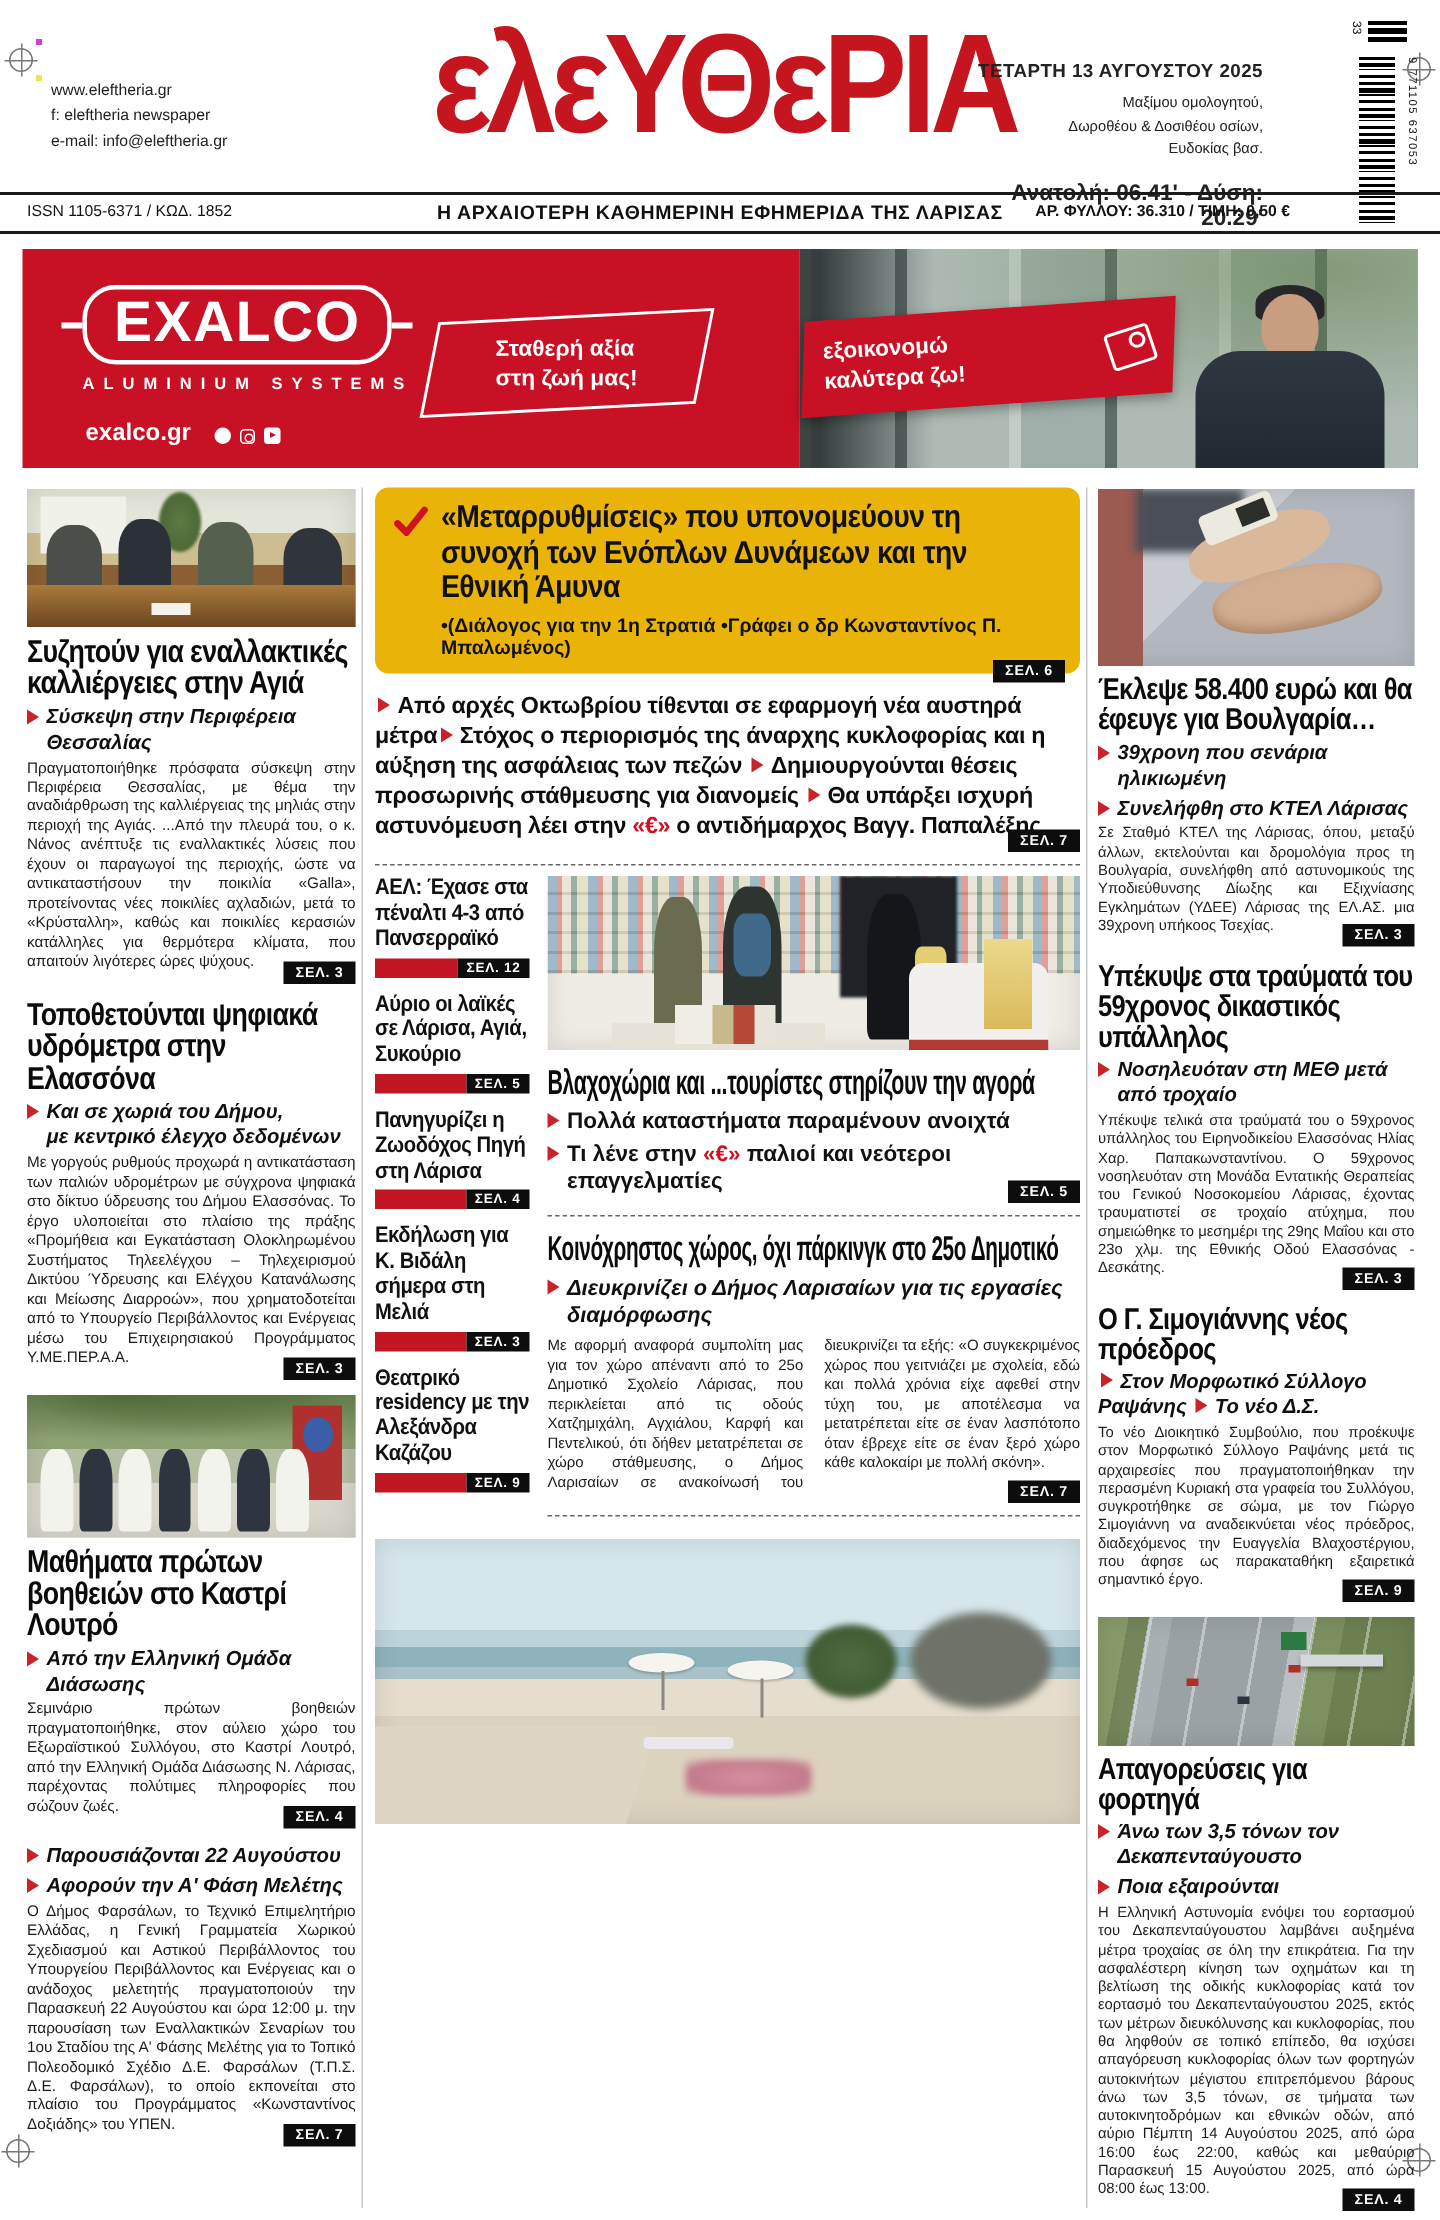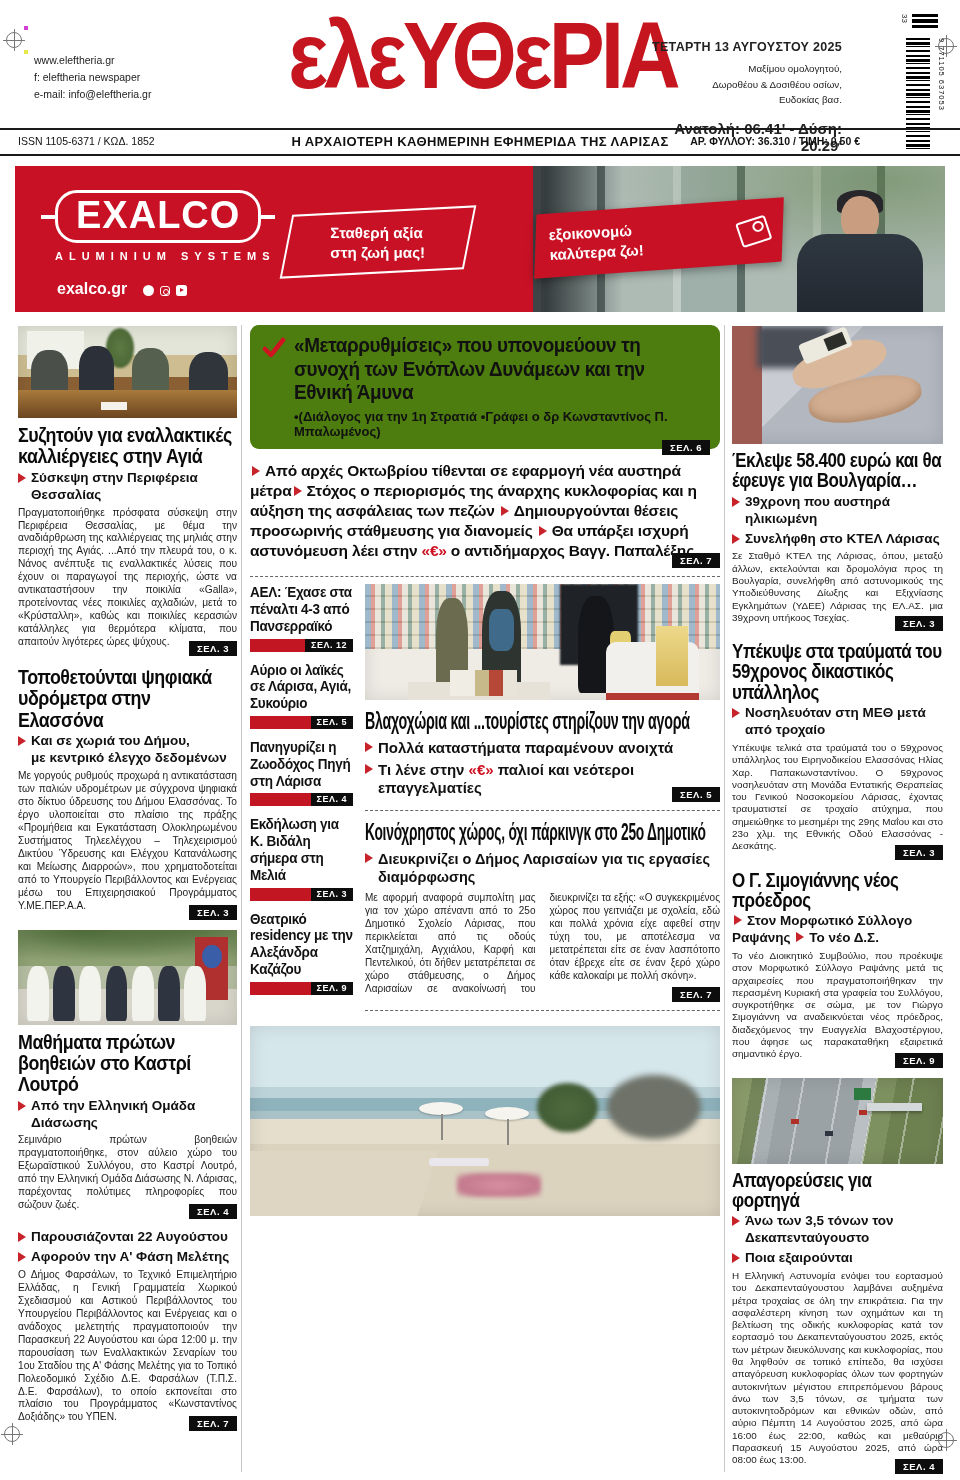--- a/index.html
+++ b/index.html
@@ -83,35 +83,35 @@
   .col-right{position:absolute;left:732px;top:326px;width:211px;}
 
   
   .photo{position:relative;overflow:hidden;margin-bottom:6px;box-shadow:inset 0 0 18px rgba(0,0,0,.12);}
   .ltitle,.rtitle{margin:5px 0 3px;font-weight:800;color:#0b0b0b;line-height:1.02;letter-spacing:-.5px;}
   .ltitle{font-size:21px;} .rtitle{font-size:20px;}
   .cx85{display:block;width:117.6%;transform:scaleX(.85);transform-origin:left top;}
   .cx90{display:block;width:111%;transform:scaleX(.9);transform-origin:left top;}
   .cx62{display:block;width:161%;transform:scaleX(.62);transform-origin:left top;white-space:nowrap;}
   .cx60{display:block;width:166%;transform:scaleX(.6);transform-origin:left top;white-space:nowrap;}
-  .kicker{margin:2px 0 3px;font-size:13.5px;font-weight:700;color:#101010;display:flex;gap:5px;align-items:flex-start;white-space:pre-line;line-height:1.25;}
+  .kicker{margin:2px 0 3px;font-size:13.5px;font-weight:700;color:#101010;display:flex;gap:5px;align-items:flex-start;white-space:pre-line;line-height:1.25;font-style:italic;}
   .arr{flex:none;display:inline-block;width:0;height:0;margin-top:3px;
     border-left:8px solid #c8232b;border-top:5.5px solid transparent;border-bottom:5.5px solid transparent;}
   .arr-in{display:inline-block;width:0;height:0;margin:0 5px 0 2px;
     border-left:8px solid #c8232b;border-top:5.5px solid transparent;border-bottom:5.5px solid transparent;}
   .body{font-size:10.2px;line-height:1.27;text-align:justify;color:#1c1c1c;margin:3px 0 2px;}
   .col-right .body{font-size:9.9px;line-height:1.24;}
   .badge{display:inline-block;background:#0d0d0d;color:#fff;font-size:9.5px;font-weight:700;padding:2px 8px;letter-spacing:.5px;}
   .brow{text-align:right;margin:-13px 0 8px;position:relative;z-index:2;}
   .story{margin-bottom:10px;}
   .dash{border-top:1.5px dashed #666;margin:7px 0;}
   .euro{color:#cf1020;}
 
   
-  .topbox{position:relative;background:#4d7c0f;border-radius:9px;padding:8px 12px 10px 44px;margin-bottom:12px;}
+  .topbox{position:relative;background:#eab308;border-radius:9px;padding:8px 12px 10px 44px;margin-bottom:12px;}
   .topbox h1{margin:0;font-size:21px;line-height:1.12;font-weight:800;letter-spacing:-.4px;}
   .topbox .sub{font-size:13px;font-weight:700;margin-top:5px;}
   .topbox .check{position:absolute;left:12px;top:11px;width:24px;height:24px;}
   .topbox .badge{position:absolute;right:10px;bottom:-6px;}
   .leadph{height:258px;}
   .lead-h{position:absolute;left:0;right:0;bottom:4px;z-index:5;text-align:center;color:#fff;
     font-size:53px;font-weight:800;line-height:1.0;letter-spacing:-1.5px;
     text-shadow:0 2px 8px rgba(0,0,0,.6),0 0 2px rgba(0,0,0,.5);}
   .lead-h .ln{display:block;transform:scaleX(.95);transform-origin:center;}
   .lead-bullets{font-size:15.5px;font-weight:700;line-height:1.3;margin:9px 0 2px;color:#0d0d0d;letter-spacing:-.2px;}
@@ -462,21 +462,21 @@
     <div class="photo ph-hands">
       <div class="chair"></div>
       <div class="arm"></div>
       <div class="h1"></div>
       <div class="h2"></div>
       <div class="phone"></div>
     </div>
     <h2 class="rtitle">
         <span class="cx85">Έκλεψε 58.400 ευρώ και θα έφευγε για Βουλγαρία…</span>
       </h2>
-    <p class="kicker"><span class="arr"></span><span>39χρονη που αυστηρά ηλικιωμένη</span></p>
+    <p class="kicker"><span class="arr"></span><span>39χρονη που σενάρια ηλικιωμένη</span></p>
     <p class="kicker"><span class="arr"></span><span>Συνελήφθη στο ΚΤΕΛ Λάρισας</span></p>
     <p class="body">Σε Σταθμό ΚΤΕΛ της Λάρισας, όπου, μεταξύ άλλων, εκτελούνται και δρομολόγια προς τη Βουλγαρία, συνελήφθη από αστυνομικούς της Υποδιεύθυνσης Δίωξης και Εξιχνίασης Εγκλημάτων (ΥΔΕΕ) Λάρισας της ΕΛ.ΑΣ. μια 39χρονη υπήκοος Τσεχίας.</p>
     <div class="brow"><span class="badge">ΣΕΛ. 3</span></div>
   </article>
 
   <article class="story">
     <h2 class="rtitle">
         <span class="cx85">Υπέκυψε στα τραύματά του 59χρονος δικαστικός υπάλληλος</span>
       </h2>
     <p class="kicker"><span class="arr"></span><span>Νοσηλευόταν στη ΜΕΘ μετά από τροχαίο</span></p>

